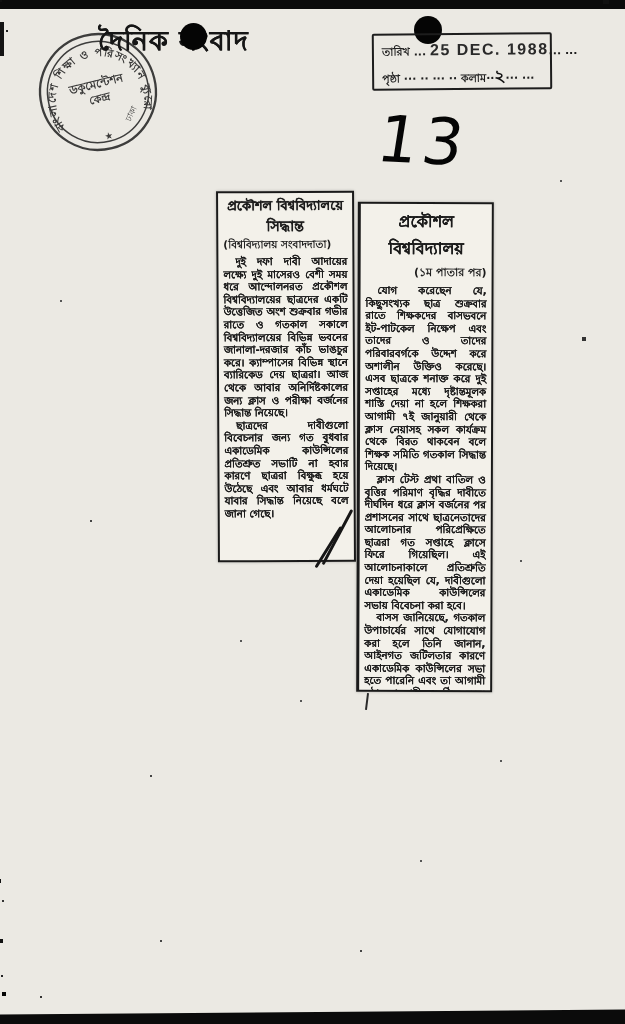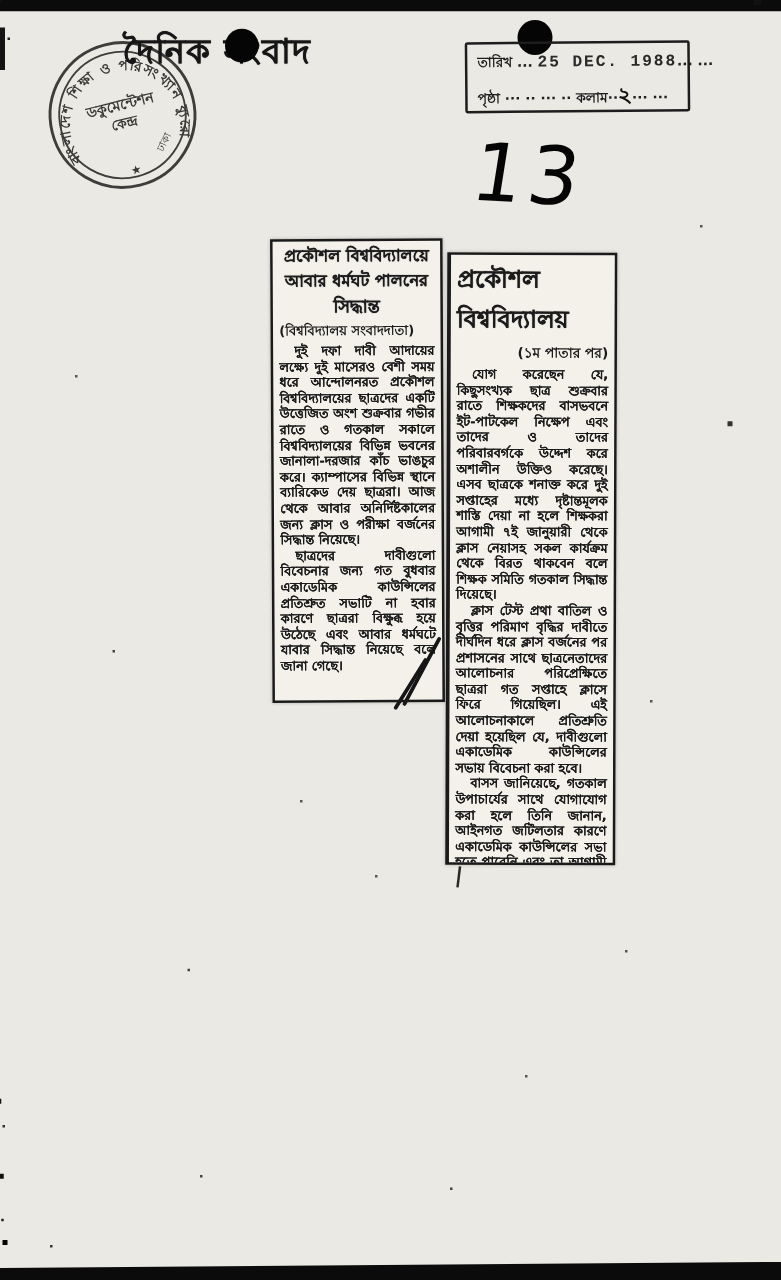--- a/index.html
+++ b/index.html
@@ -20,35 +20,35 @@
 
   
   #seal{position:absolute;left:38px;top:32px;width:120px;height:120px;transform:rotate(-14deg);opacity:.9;}
   #seal text{fill:#272727;font-family:"DejaVu Sans",sans-serif;}
 
   
   .datebox{position:absolute;left:372px;top:33px;width:176px;height:53px;border:2px solid #1d1d1d;border-radius:2px;transform:rotate(-0.5deg);background:transparent;color:#1e1e1e;}
   .datebox .row{position:absolute;left:8px;right:4px;white-space:nowrap;font-size:11px;font-weight:bold;}
   .datebox .r1{top:6px;}
   .datebox .r2{top:28px;}
-  .stampdate{font-family:Liberation Mono, monospace;font-size:13px;font-weight:bold;letter-spacing:1.5px;color:#2a2a2a;}
+  .stampdate{font-family:Liberation Sans, sans-serif;font-size:16px;font-weight:bold;letter-spacing:1.5px;color:#2a2a2a;}
   .hw2{display:inline-block;font-size:17px;font-weight:bold;transform:rotate(-6deg);color:#111;}
 
   
   .pageno{position:absolute;left:378px;top:104px;font-size:64px;font-weight:normal;color:#050505;transform:skewX(-6deg) rotate(3deg);letter-spacing:4px;}
 
   
   .clip{position:absolute;background:#f3f1ea;border:2px solid #1a1a1a;color:#1b1b1b;overflow:hidden;box-shadow:0 0 3px rgba(0,0,0,.25);}
   #clipL{left:217px;top:191px;width:138px;height:371px;transform:rotate(-0.3deg);padding:3px 5px;box-sizing:border-box;}
   #clipR{left:357px;top:202px;width:136px;height:490px;transform:rotate(0.2deg);padding:4px 5px;box-sizing:border-box;border-left-width:3px;}
   .hl{font-size:13px;line-height:20px;font-weight:bold;text-align:center;text-shadow:0 0 .7px #111;}
   .hl.small{font-size:14px;}
   .byline{font-size:10.5px;text-align:left;margin:1px 0 2px 0;font-weight:bold;}
   .contnote{font-size:11px;text-align:right;font-weight:bold;margin:1px 0 2px 0;}
-  .rhead{font-size:19px;font-weight:bold;margin-top:1px;text-shadow:0 0 .6px #111;}
+  .rhead{font-size:16px;font-weight:bold;text-align:center;margin-top:1px;text-shadow:0 0 .6px #111;}
   .clip p{margin:0;font-size:10.2px;line-height:12.6px;text-align:justify;text-indent:12px;text-shadow:0 0 .45px #222;font-weight:bold;}
 
   
   .slash{position:absolute;width:2.5px;background:#161616;border-radius:2px;}
   #slash1{left:336px;top:506px;height:62px;transform:rotate(28deg);}
   #slash2{left:327px;top:523px;height:48px;transform:rotate(32deg);}
   .tailmark{position:absolute;left:366px;top:693px;width:2px;height:17px;background:#2a2a2a;transform:rotate(7deg);}
 
   
   .speck{position:absolute;width:2px;height:2px;background:#111;
@@ -99,21 +99,20 @@
       <span>পৃষ্ঠা</span>
       <span>···  ·· ··· ··</span>
       <span>কলাম</span><span>··</span><span class="hw2">২</span><span>···  ···</span>
     </div>
   </div>
 
   <div class="pageno">13</div>
 
   <div class="clip" id="clipL">
     <div class="hl">প্রকৌশল বিশ্ববিদ্যালয়ে</div>
-    <div class="hl">আবার ধর্মঘট পালনের</div>
     <div class="hl small">সিদ্ধান্ত</div>
     <div class="byline">(বিশ্ববিদ্যালয় সংবাদদাতা)</div>
     <p>দুই দফা দাবী আদায়ের লক্ষ্যে দুই মাসেরও বেশী সময় ধরে আন্দোলনরত প্রকৌশল বিশ্ববিদ্যালয়ের ছাত্রদের একটি উত্তেজিত অংশ শুক্রবার গভীর রাতে ও গতকাল সকালে বিশ্ববিদ্যালয়ের বিভিন্ন ভবনের জানালা-দরজার কাঁচ ভাঙচুর করে। ক্যাম্পাসের বিভিন্ন স্থানে ব্যারিকেড দেয় ছাত্ররা। আজ থেকে আবার অনির্দিষ্টকালের জন্য ক্লাস ও পরীক্ষা বর্জনের সিদ্ধান্ত নিয়েছে।</p>
     <p>ছাত্রদের দাবীগুলো বিবেচনার জন্য গত বুধবার একাডেমিক কাউন্সিলের প্রতিশ্রুত সভাটি না হবার কারণে ছাত্ররা বিক্ষুব্ধ হয়ে উঠেছে এবং আবার ধর্মঘটে যাবার সিদ্ধান্ত নিয়েছে বলে জানা গেছে।</p>
 
   </div>
 
   <div class="slash" id="slash1"></div>
   <div class="slash" id="slash2"></div>
 

